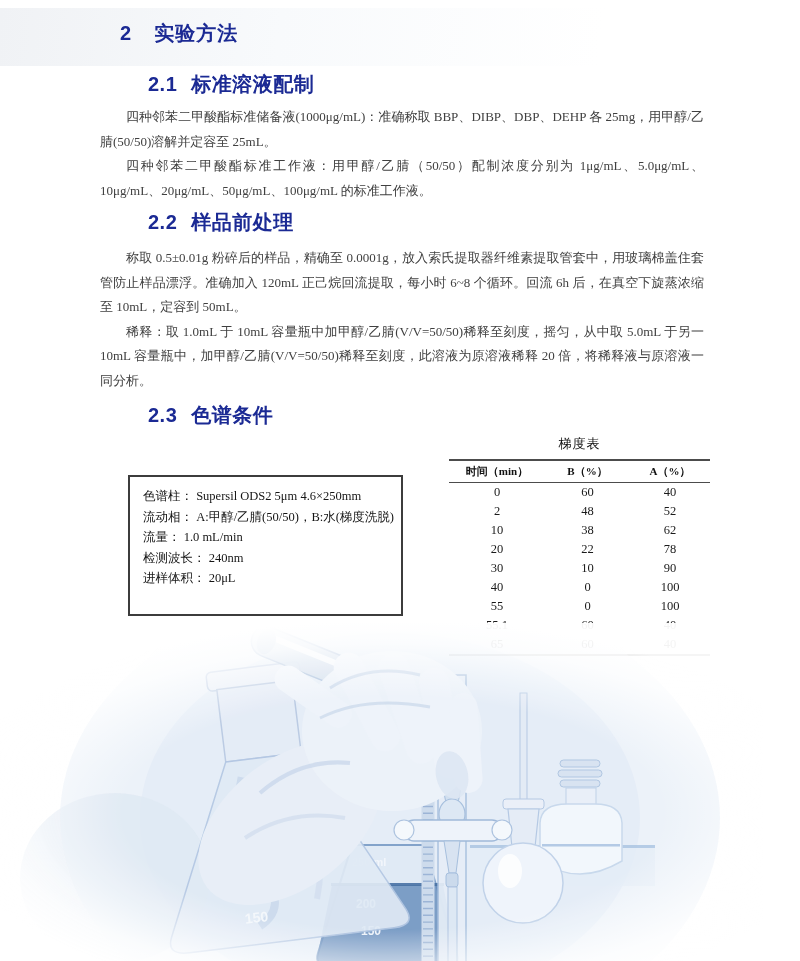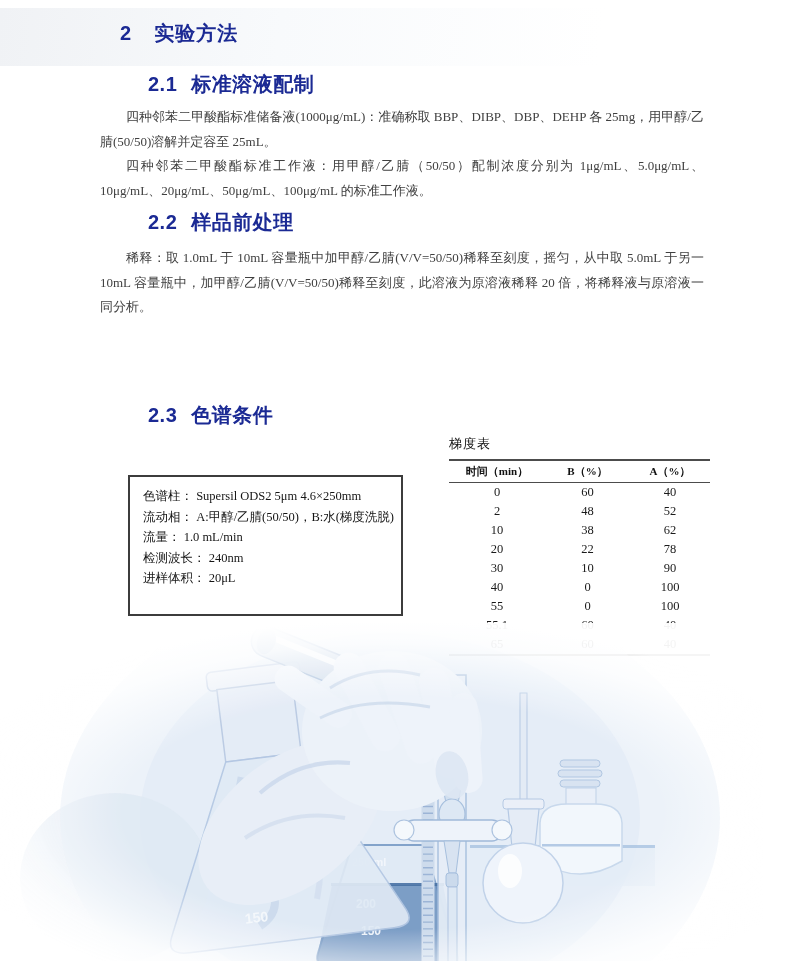--- a/index.html
+++ b/index.html
@@ -28,21 +28,21 @@
   .h2-s3{top:394px;}
   .paras{
     position:absolute;left:100px;width:604px;
     font-size:13px;line-height:24.6px;text-align:justify;color:#404040;
   }
   .paras p{margin:0;text-indent:2em;}
   .paras-s1{top:97px;}
   .paras-s2{top:238px;}
   .tbl-wrap{position:absolute;left:449px;top:427px;width:261px;}
   .tbl-title{
-    font-size:13px;color:#111;margin-bottom:6px;letter-spacing:1px;
+    text-align:center;font-size:13px;color:#111;margin-bottom:6px;letter-spacing:1px;
   }
   table.gradient{
     width:100%;border-collapse:collapse;
     border-top:2px solid #4c4c4c;border-bottom:2px solid #4c4c4c;
   }
   table.gradient th{
     font-size:11px;font-weight:bold;padding:0;height:21px;text-align:center;
     border-bottom:1.5px solid #4c4c4c;color:#111;
   }
   table.gradient td{
@@ -76,20 +76,21 @@
   </div>
   <div class="paras paras-s1">
     <p>四种邻苯二甲酸酯标准储备液(1000μg/mL)：准确称取 BBP、DIBP、DBP、DEHP 各 25mg，用甲醇/乙腈(50/50)溶解并定容至 25mL。</p>
     <p>四种邻苯二甲酸酯标准工作液：用甲醇/乙腈（50/50）配制浓度分别为 1μg/mL、5.0μg/mL、10μg/mL、20μg/mL、50μg/mL、100μg/mL 的标准工作液。</p>
   </div>
 
   <div class="h2 h2-s2">
     <span class="num">2.2</span><span>样品前处理</span>
   </div>
   <div class="paras paras-s2">
+    <p>称取 0.5±0.01g 粉碎后的样品，精确至 0.0001g，放入索氏提取器纤维素提取管套中，用玻璃棉盖住套管防止样品漂浮。准确加入 120mL 正己烷回流提取，每小时 6~8 个循环。回流 6h 后，在真空下旋蒸浓缩至 10mL，定容到 50mL。</p>
     <p>稀释：取 1.0mL 于 10mL 容量瓶中加甲醇/乙腈(V/V=50/50)稀释至刻度，摇匀，从中取 5.0mL 于另一 10mL 容量瓶中，加甲醇/乙腈(V/V=50/50)稀释至刻度，此溶液为原溶液稀释 20 倍，将稀释液与原溶液一同分析。</p>
   </div>
 
   <div class="h2 h2-s3">
     <span class="num">2.3</span><span>色谱条件</span>
   </div>
 
   <div class="tbl-wrap">
     <div class="tbl-title">梯度表</div>
     <table class="gradient">

